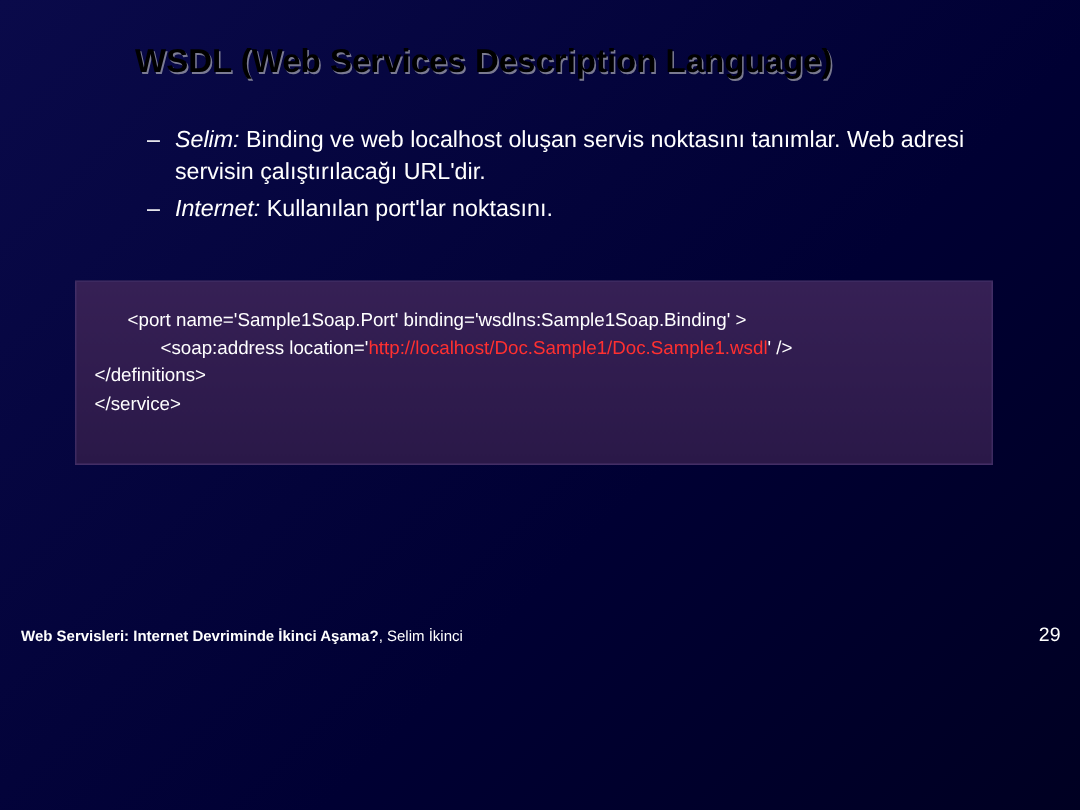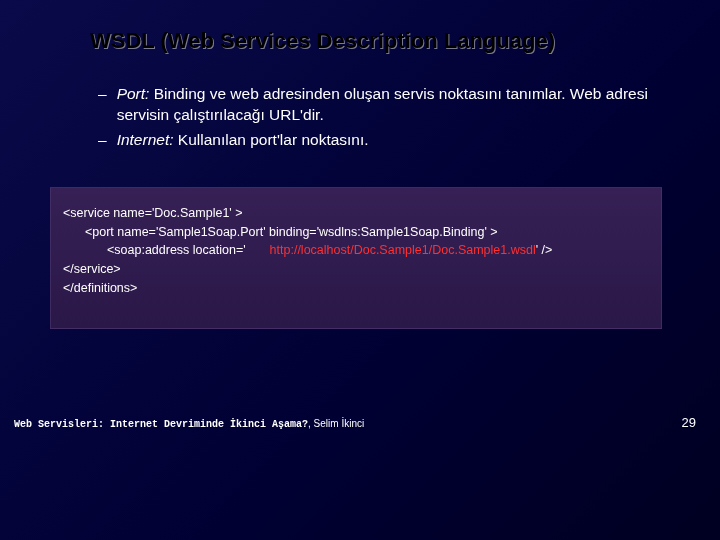--- a/index.html
+++ b/index.html
@@ -46,63 +46,62 @@
     margin: 36px 10px 0 -20px;
     background: #2a1a4a;
     background: linear-gradient(180deg, #362055 0%, #2a1848 100%);
     border: 1px solid rgba(80,60,120,0.5);
     padding: 16px 12px 30px 12px;
     font-family: Verdana, Arial, sans-serif;
     font-size: 12.5px;
     line-height: 1.5;
     color: #fff;
   }
-  .codeblock .addr { color: #ff3030; margin-left: 24px; }
+  .codeblock .addr { color: #ff3030; }
   .ind1 { padding-left: 22px; }
   .ind2 { padding-left: 44px; }
   .footer {
     position: absolute;
     bottom: 14px;
     left: 14px;
     font-size: 10px;
     color: #fff;
   }
-  .footer .ft { font-weight: bold; font-family: Liberation Mono, monospace; }
+  .footer .ft { font-weight: bold; }
   .pagenum {
     position: absolute;
     bottom: 14px;
-    right: 24px;
+    right: 13px;
     font-size: 13px;
     color: #fff;
   }
 </style>
 </head>
 <body>
 
 <div class="slide">
 
   <div class="title">WSDL (Web Services Description Language)</div>
 
   <div class="bullets">
     <div class="bullet">
       <span class="dash">–</span>
-      <span class="text"><span class="term">Port:</span><span> Binding ve web adresinden oluşan servis noktasını tanımlar. Web adresi servisin çalıştırılacağı URL'dir.</span></span>
+      <span class="text"><span class="term">Selim:</span><span> Binding ve web localhost oluşan servis noktasını tanımlar. Web adresi servisin çalıştırılacağı URL'dir.</span></span>
     </div>
     <div class="bullet">
       <span class="dash">–</span>
       <span class="text"><span class="term">Internet:</span><span> Kullanılan port'lar noktasını.</span></span>
     </div>
   </div>
 
   <div class="codeblock">
-    <div>&lt;service name='Doc.Sample1' &gt;</div>
     <div class="ind1">&lt;port name='Sample1Soap.Port' binding='wsdlns:Sample1Soap.Binding' &gt;</div>
     <div class="ind2"><span>&lt;soap:address location='</span><span class="addr">http://localhost/Doc.Sample1/Doc.Sample1.wsdl</span><span>' /&gt;</span></div>
+    <div>&lt;/definitions&gt;</div>
     <div>&lt;/service&gt;</div>
-    <div>&lt;/definitions&gt;</div>
   </div>
 
   <div class="footer">
     <span class="ft">Web Servisleri: Internet Devriminde İkinci Aşama?</span><span>, Selim İkinci</span>
   </div>
 
   <div class="pagenum">29</div>
 
 </div>
 

